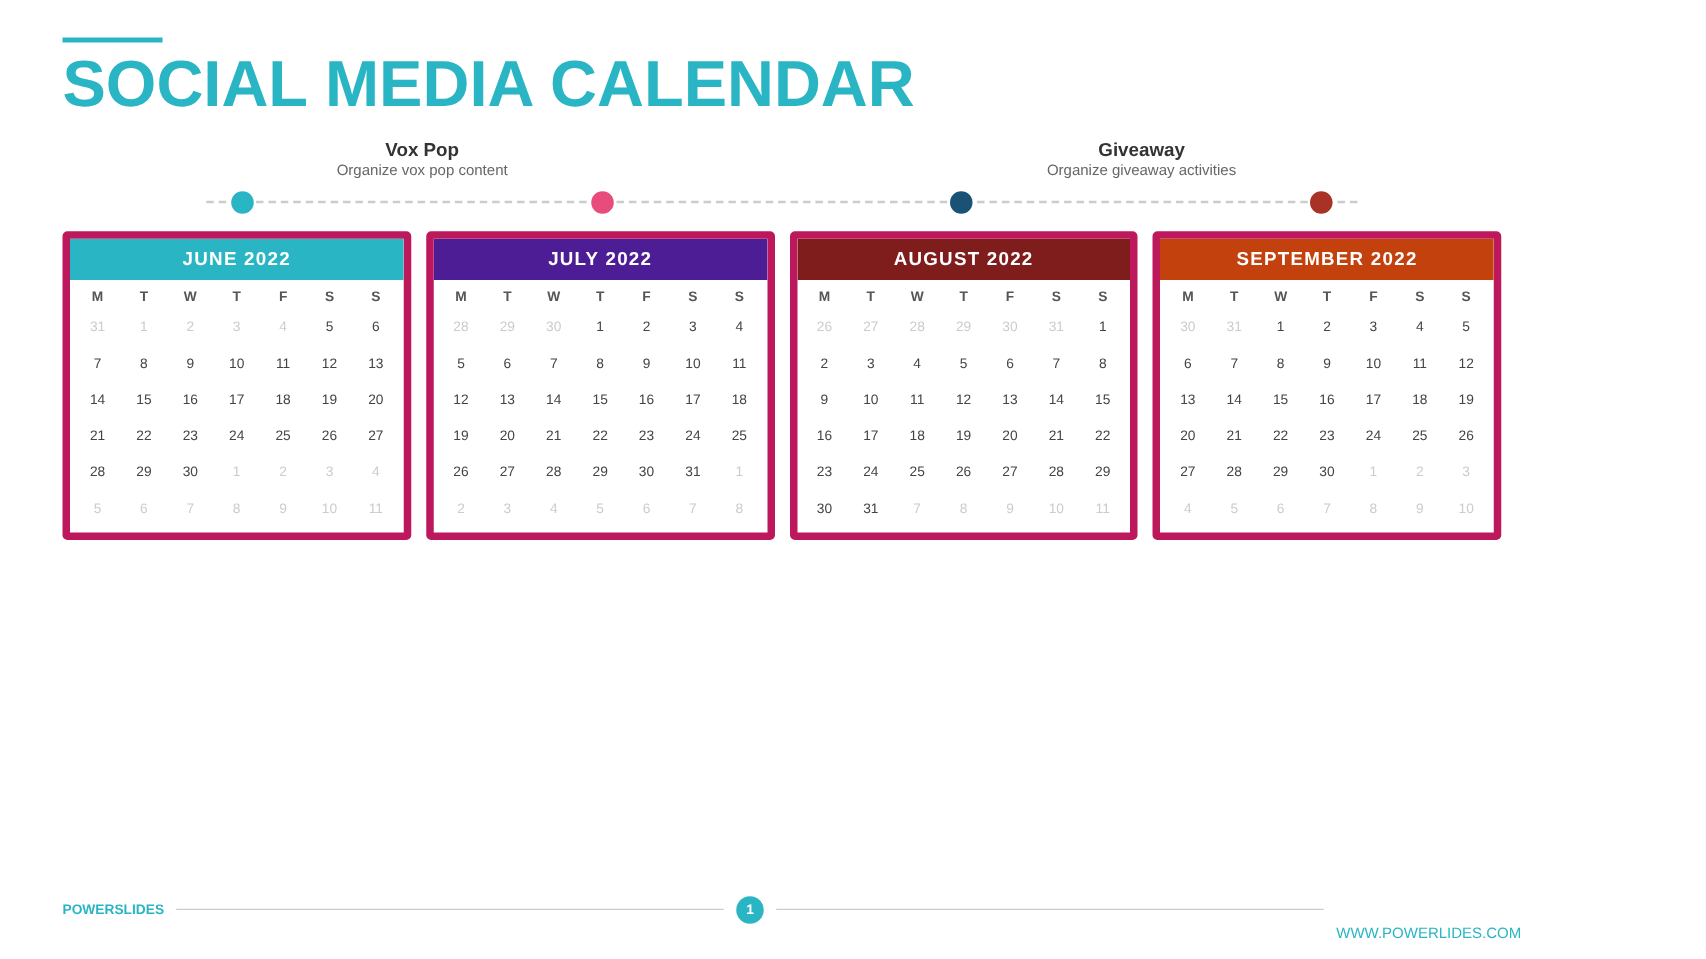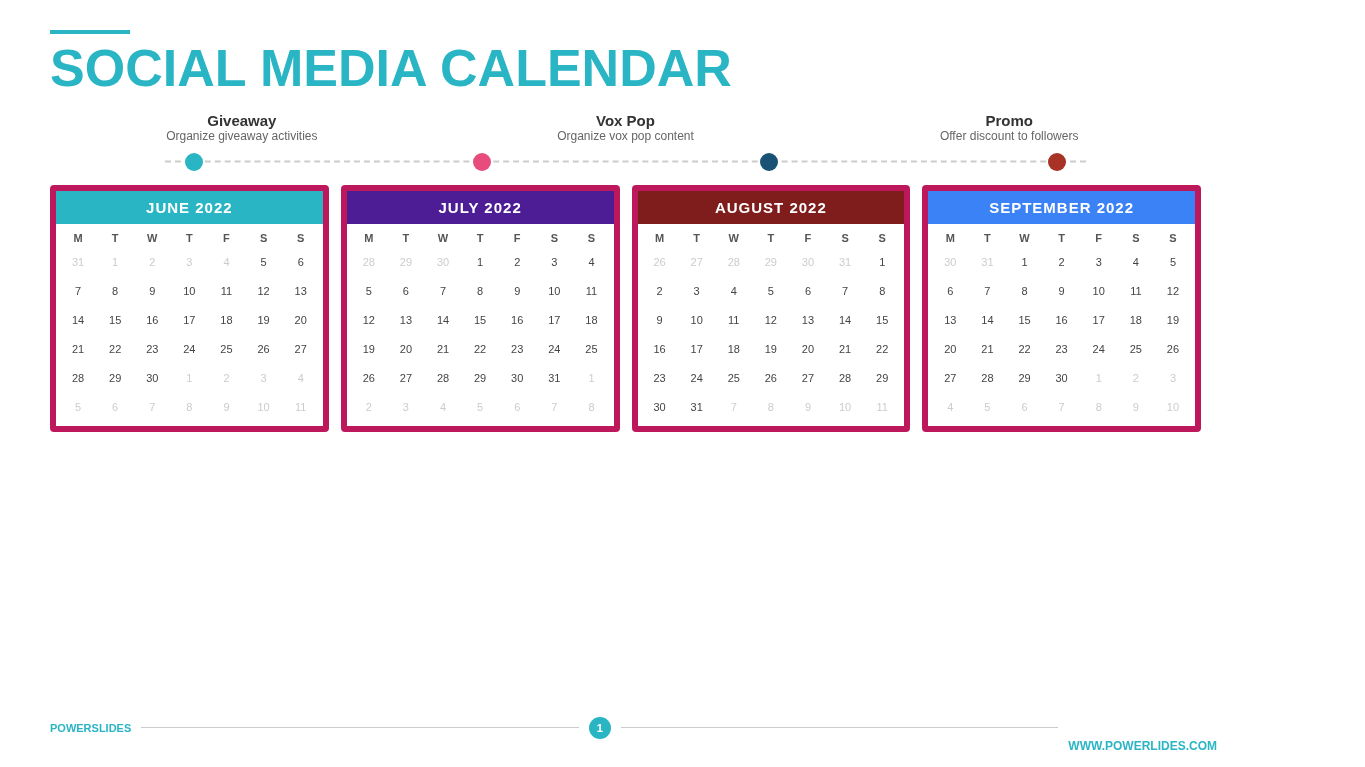--- a/index.html
+++ b/index.html
@@ -114,21 +114,21 @@
       padding: 8px 0;
       font-size: 15px;
       font-weight: 700;
       color: #fff;
       letter-spacing: 1px;
     }
 
     .cal-header-blue { background: #2ab5c5; }
     .cal-header-pink { background: #4c1d95; }
     .cal-header-darkblue { background: #7f1d1d; }
-    .cal-header-darkred { background: #3b82f6; }
+    .cal-header-darkred { background: #c2410c; }
 
     .cal-body {
       padding: 4px 4px;
     }
 
     .cal-grid {
       display: grid;
       grid-template-columns: repeat(7, 1fr);
       gap: 1px;
     }
@@ -194,21 +194,21 @@
 
     .footer-line-right {
       flex: 1;
       height: 1px;
       background: #ccc;
       margin: 0 10px;
     }
 
     .footer-right {
       font-size: 12px;
-      font-weight: 700;
+      font-weight: 400;
       color: #2ab5c5;
       margin-top: 37px;
     }
 
     
     .cell-wrap {
       display: flex;
       align-items: center;
       justify-content: center;
       height: 22px;
@@ -219,30 +219,26 @@
 
 <div class="page">
 
   <div class="header-line"></div>
   <h1 class="title">
     <span>SOCIAL MEDIA </span><span style="color:#2ab5c5">CALENDAR</span>
   </h1>
 
   <div class="categories">
     <div class="category">
-      <div class="cat-title">Giveaway</div>
-      <div class="cat-sub">Organize giveaway activities</div>
-    </div>
-    <div class="category">
       <div class="cat-title">Vox Pop</div>
       <div class="cat-sub">Organize vox pop content</div>
     </div>
     <div class="category">
-      <div class="cat-title">Promo</div>
-      <div class="cat-sub">Offer discount to followers</div>
+      <div class="cat-title">Giveaway</div>
+      <div class="cat-sub">Organize giveaway activities</div>
     </div>
   </div>
 
   <div class="timeline">
     <div class="timeline-dot dot-blue"></div>
     <div class="timeline-dot dot-pink"></div>
     <div class="timeline-dot dot-darkblue"></div>
     <div class="timeline-dot dot-darkred"></div>
   </div>
 

